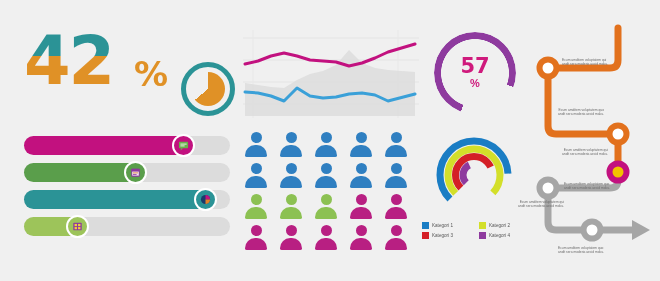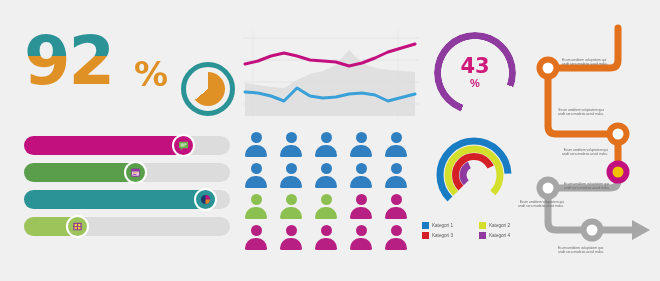--- a/index.html
+++ b/index.html
@@ -102,21 +102,21 @@
   }
   .flow-text.right{text-align:left;}
   .flow-text.left{text-align:right;}
 </style>
 </head>
 <body>
 
 <div class="stage">
 
   <div class="panel" id="stat-panel">
-    <div class="big-number">92</div>
+    <div class="big-number">42</div>
     <div class="pct-sign">%</div>
     <div class="pie-badge">
       <div class="wedge"></div>
     </div>
   </div>
 
   <div class="panel" id="bars-panel">
 
     <div class="bar-row">
       <div class="bar-track"></div>
@@ -276,21 +276,21 @@
       <div class="person">
           <span class="head" style="background:#b81f82"></span>
           <span class="body" style="background:#b81f82"></span>
         </div>
     </div>
   </div>
 
   <div class="panel" id="donut75-panel">
     <div class="donut75">
       <div class="ring"></div>
-      <div class="val">43</div>
+      <div class="val">57</div>
       <div class="unit">%</div>
     </div>
   </div>
 
   <div class="panel" id="rings-panel">
     <div class="ringwrap">
       <svg width="86" height="86" viewBox="0 0 86 86">
         <g transform="rotate(135 43 43)" fill="none" stroke-linecap="butt">
           <circle cx="43" cy="43" r="34" stroke="#1a7dc4" stroke-width="7" stroke-dasharray="132 214"></circle>
           <circle cx="43" cy="43" r="26" stroke="#d3df2a" stroke-width="7" stroke-dasharray="121 163"></circle>

